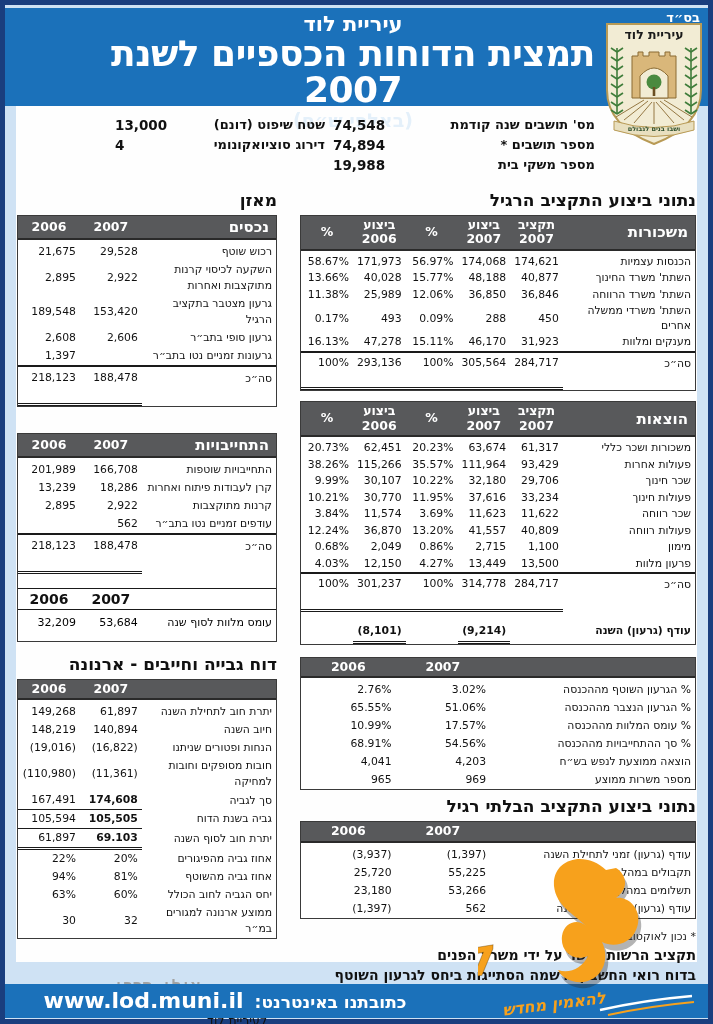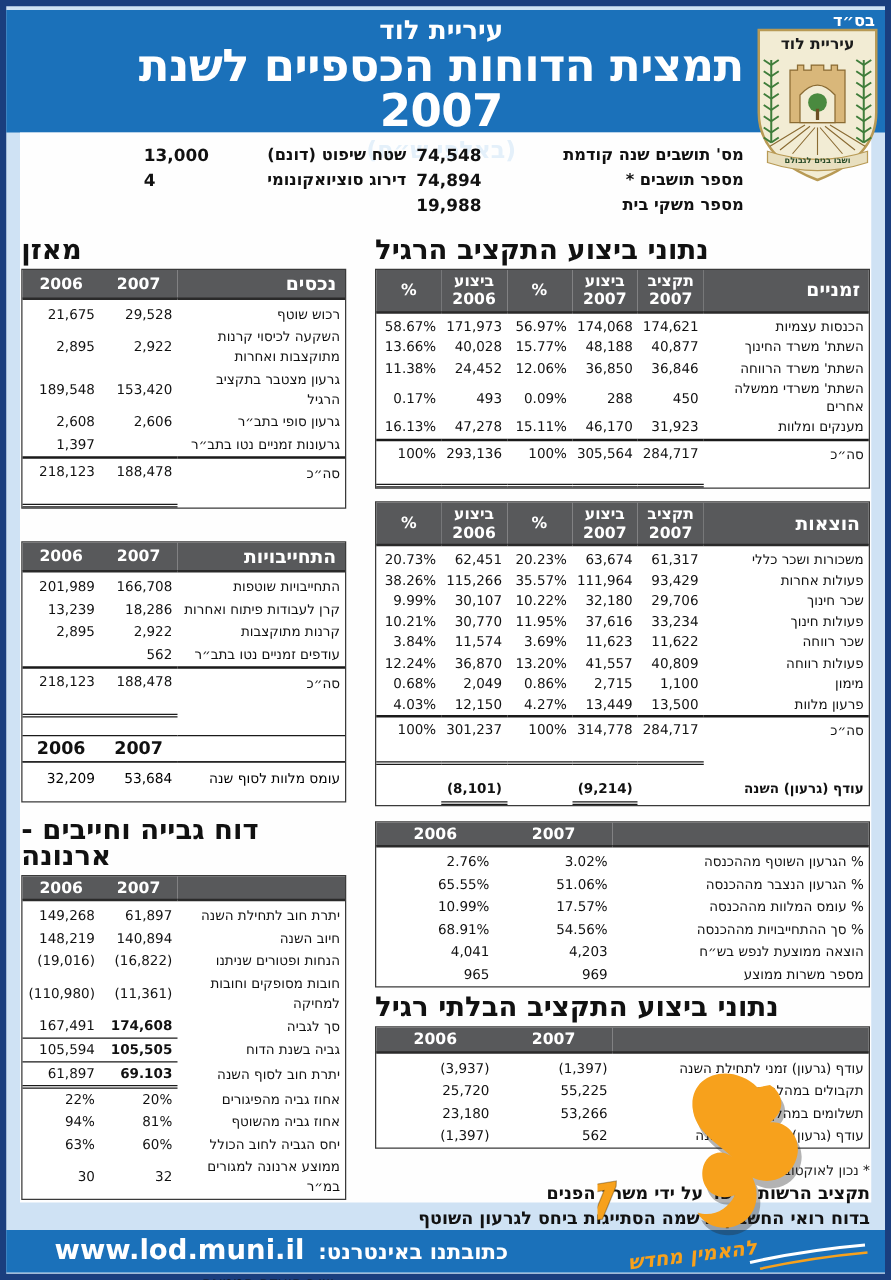--- a/index.html
+++ b/index.html
@@ -28,21 +28,21 @@
   .info-right { position:absolute; top:115px; right:118px; width:262px; z-index:2; }
   .info-left  { position:absolute; top:115px; right:388px; width:210px; z-index:2; }
   .info-row { display:flex; justify-content:space-between; direction:rtl; line-height:20px; }
   .info-row .lbl { font-size:13px; font-weight:600; color:#111; }
   .info-row .val { font-size:13.5px; font-weight:700; color:#111; direction:ltr; }
 
   
   .right-col { position:absolute; top:190px; right:17px; width:396px; z-index:2; }
   .left-col  { position:absolute; top:190px; right:436px; width:260px; z-index:2; }
 
-  h2.sec-title { margin:0 0 4px 0; font-size:22px; font-weight:bold; color:#111; text-align:left; line-height:21px; }
+  h2.sec-title { margin:0 0 4px 0; font-size:17px; font-weight:bold; color:#111; text-align:right; line-height:21px; }
 
   .panel { background:#fff; border:1px solid #3a3a3a; margin-bottom:10px; }
 
   table.fin { width:100%; border-collapse:collapse; direction:rtl; }
   table.fin thead th { background:#58595b; color:#fff; padding:2px 4px; vertical-align:middle; }
   table.fin thead th.lbl-h { text-align:right; font-size:15px; font-weight:bold; padding-right:7px; }
   table.fin thead th.yr { text-align:center; font-size:12.5px; font-weight:bold; line-height:1.15; }
   table.fin thead th.yr span { display:block; }
   table.fin tbody { border-top:2px solid #2a2a2a; }
   table.fin td { font-size:10.8px; color:#111; padding:1px 4px; line-height:14.5px; text-align:right; }
@@ -152,21 +152,21 @@
     </div>
   </div>
 
   <div class="right-col">
     <h2 class="sec-title">נתוני ביצוע התקציב הרגיל</h2>
 
     <div class="panel">
       <table class="fin c6">
         <thead>
           <tr>
-            <th class="lbl-h">זמניים</th>
+            <th class="lbl-h">משכורות</th>
             <th class="yr">
                 <span class="l1">תקציב</span>
                 <span class="l2">2007</span>
               </th>
             <th class="yr">
                 <span class="l1">ביצוע</span>
                 <span class="l2">2007</span>
               </th>
             <th class="yr">
                 <span class="l1">%</span>
@@ -197,21 +197,21 @@
               <td class="num v">48,188</td>
               <td class="num v">15.77%</td>
               <td class="num v">40,028</td>
               <td class="num v">13.66%</td>
             </tr>
             <tr>
               <td class="v">השתת' משרד הרווחה</td>
               <td class="num v">36,846</td>
               <td class="num v">36,850</td>
               <td class="num v">12.06%</td>
-              <td class="num v">24,452</td>
+              <td class="num v">25,989</td>
               <td class="num v">11.38%</td>
             </tr>
             <tr>
               <td class="v">השתת' משרדי ממשלה אחרים</td>
               <td class="num v">450</td>
               <td class="num v">288</td>
               <td class="num v">0.09%</td>
               <td class="num v">493</td>
               <td class="num v">0.17%</td>
             </tr>

